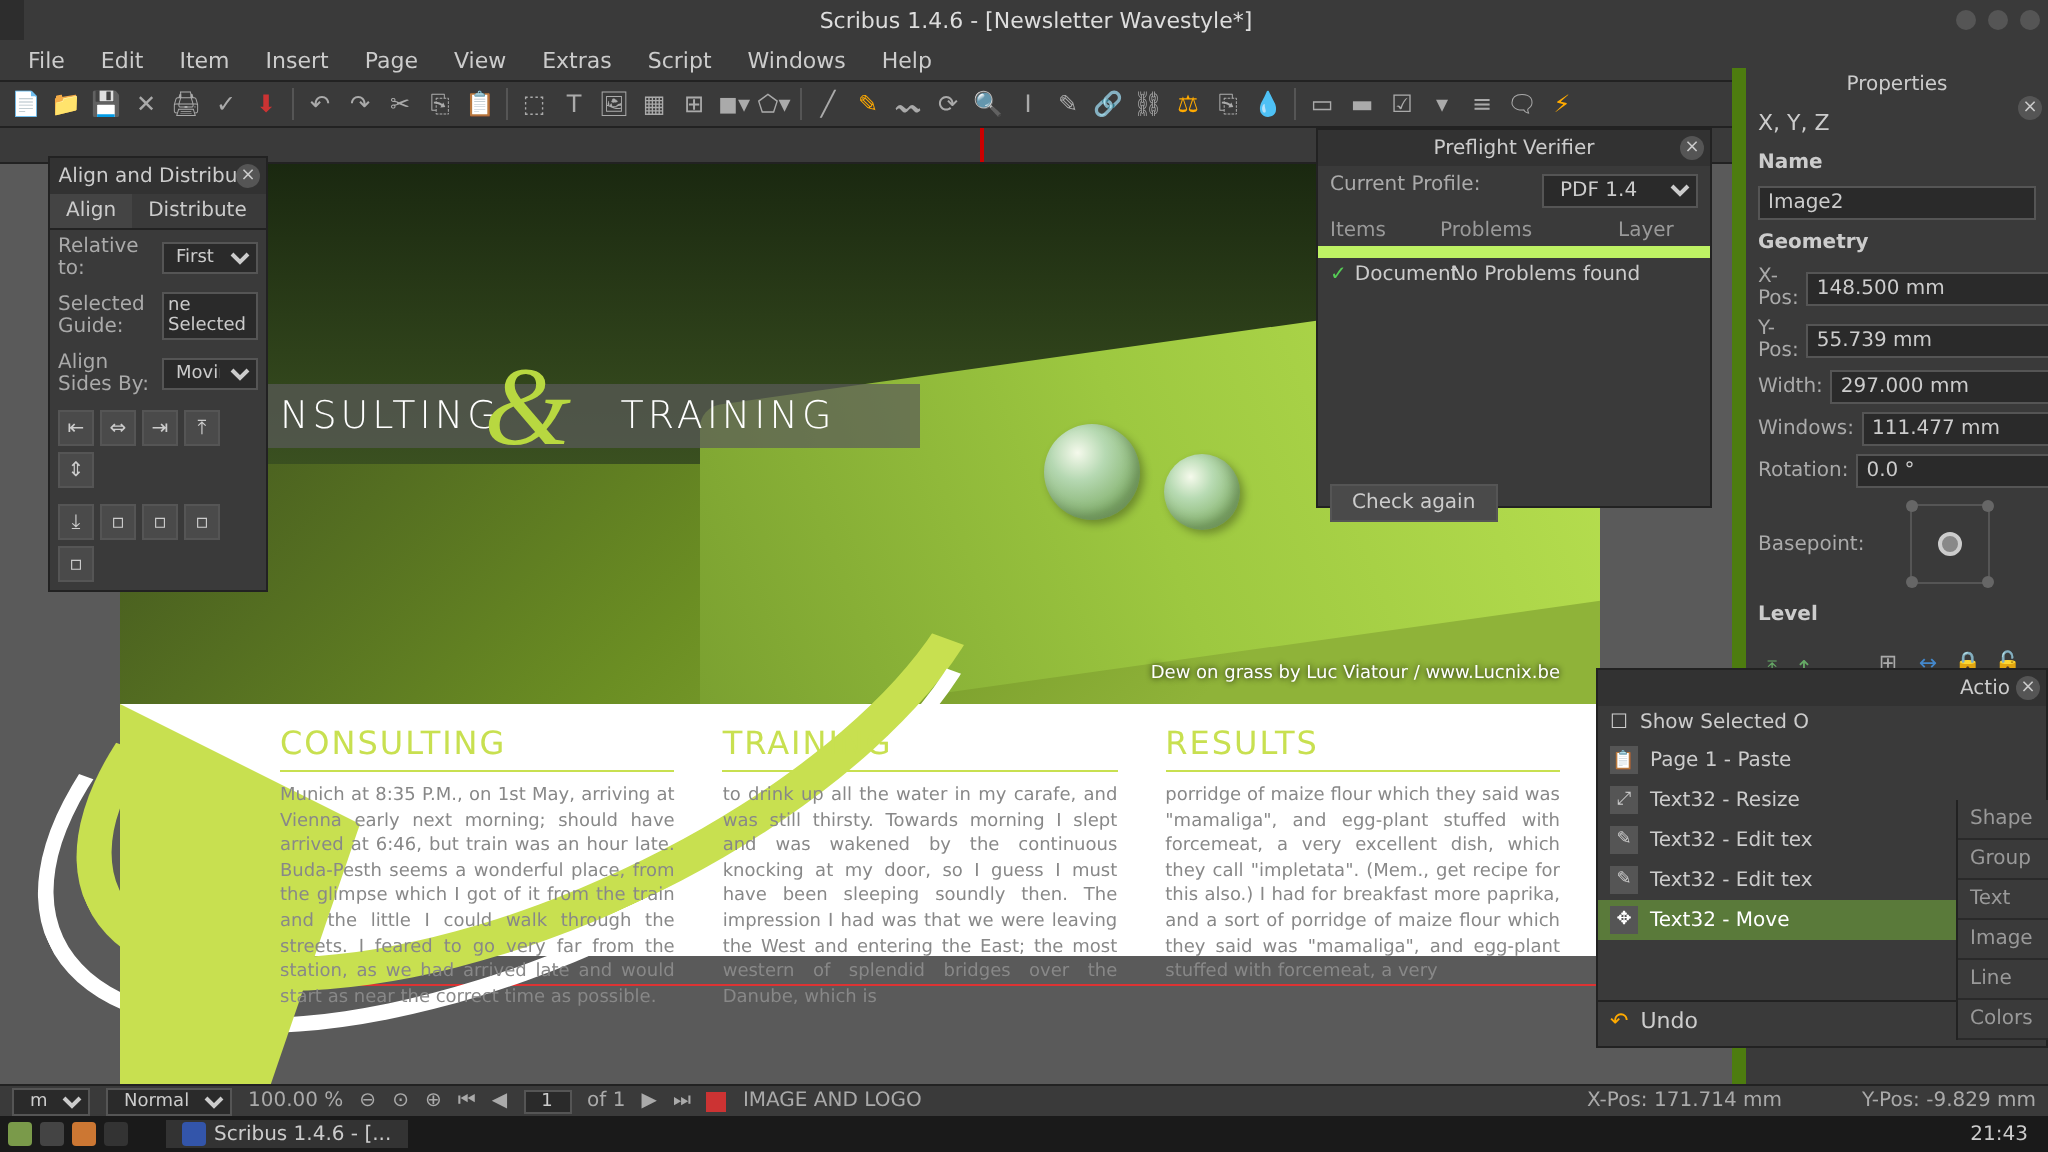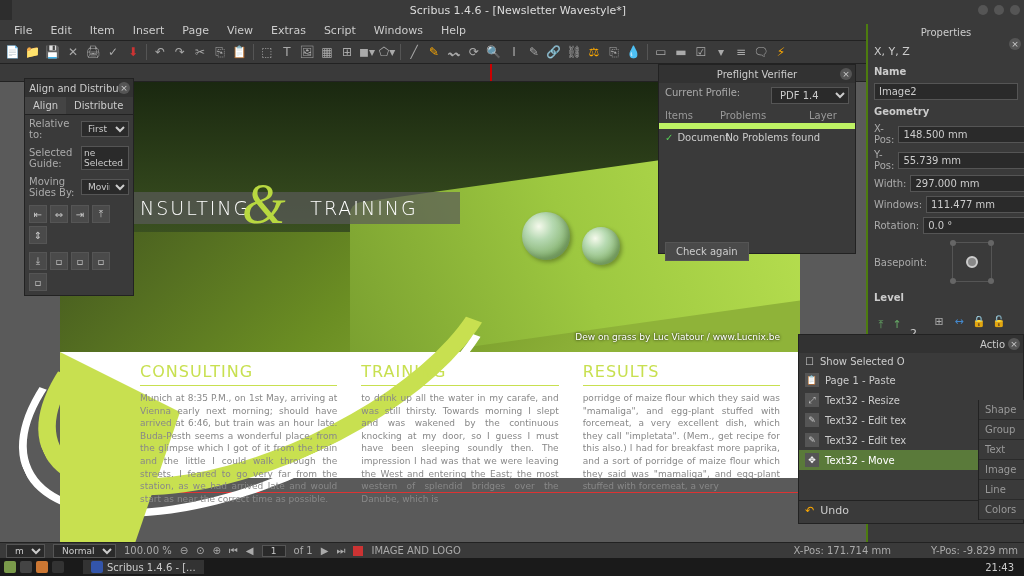--- a/index.html
+++ b/index.html
@@ -53,21 +53,21 @@
 .pf-label { flex: 1; color: #aaa; }
 .pf-select { background: #2a2a2a; border: 1px solid #555; color: #ccc; font-size: 10px; padding: 1px 4px; width: 78px; }
 .pf-headers { display: flex; padding: 2px 6px; font-size: 10px; color: #999; border-bottom: 6px solid #bef264; }
 .pf-col1 { width: 55px; }
 .pf-col2 { flex: 1; }
 .pf-col3 { width: 40px; }
 .pf-item { display: flex; padding: 3px 6px; font-size: 10px; }
 .pf-check { color: #5c5; margin-right: 4px; }
 .pf-btn { margin: 6px; padding: 3px 10px; background: #4a4a4a; border: 1px solid #555; color: #ccc; font-size: 10px; cursor: pointer; }
 
-.right-sidebar { position: absolute; top: 24px; right: 0; width: 158px; bottom: 34px; background: #3a3a3a; border-left: 2px solid #4d7c0f; overflow: hidden; }
+.right-sidebar { position: absolute; top: 34px; right: 0; width: 158px; bottom: 34px; background: #3a3a3a; border-left: 7px solid #4d7c0f; overflow: hidden; }
 .props-title { text-align: center; padding: 3px; font-size: 10px; position: relative; }
 .props-sec { padding: 4px 6px; }
 .props-h { font-size: 10px; color: #ccc; padding: 4px 6px; font-weight: bold; }
 .prop-row { display: flex; align-items: center; padding: 2px 6px; gap: 4px; font-size: 10px; }
 .prop-label { width: 48px; color: #aaa; }
 .prop-val { flex: 1; background: #2a2a2a; border: 1px solid #555; color: #ccc; padding: 2px 4px; font-size: 10px; }
 .basepoint { width: 40px; height: 40px; margin: 4px auto; position: relative; border: 1px solid #555; }
 .bp-dot { position: absolute; width: 6px; height: 6px; background: #666; border-radius: 50%; }
 .bp-center { width: 12px; height: 12px; background: #888; border: 2px solid #ccc; border-radius: 50%; position: absolute; top: 50%; left: 50%; transform: translate(-50%,-50%); }
 .level-sec { padding: 4px 6px; display: flex; align-items: center; gap: 6px; }
@@ -223,21 +223,21 @@
   </div>
   <div class="align-row">
     <span class="align-label">Relative to:</span>
     <select class="align-sel"><option>First Sele</option></select>
   </div>
   <div class="align-row">
     <span class="align-label">Selected Guide:</span>
     <span class="align-sel">ne Selected</span>
   </div>
   <div class="align-row">
-    <span class="align-label">Moving Sides By:</span>
+    <span class="align-label">Align Sides By:</span>
     <select class="align-sel"><option>Moving</option></select>
   </div>
   <div class="align-btns">
     <div class="ab">⇤</div>
     <div class="ab">⇔</div>
     <div class="ab">⇥</div>
     <div class="ab">⤒</div>
     <div class="ab">⇕</div>
   </div>
   <div class="align-btns">

